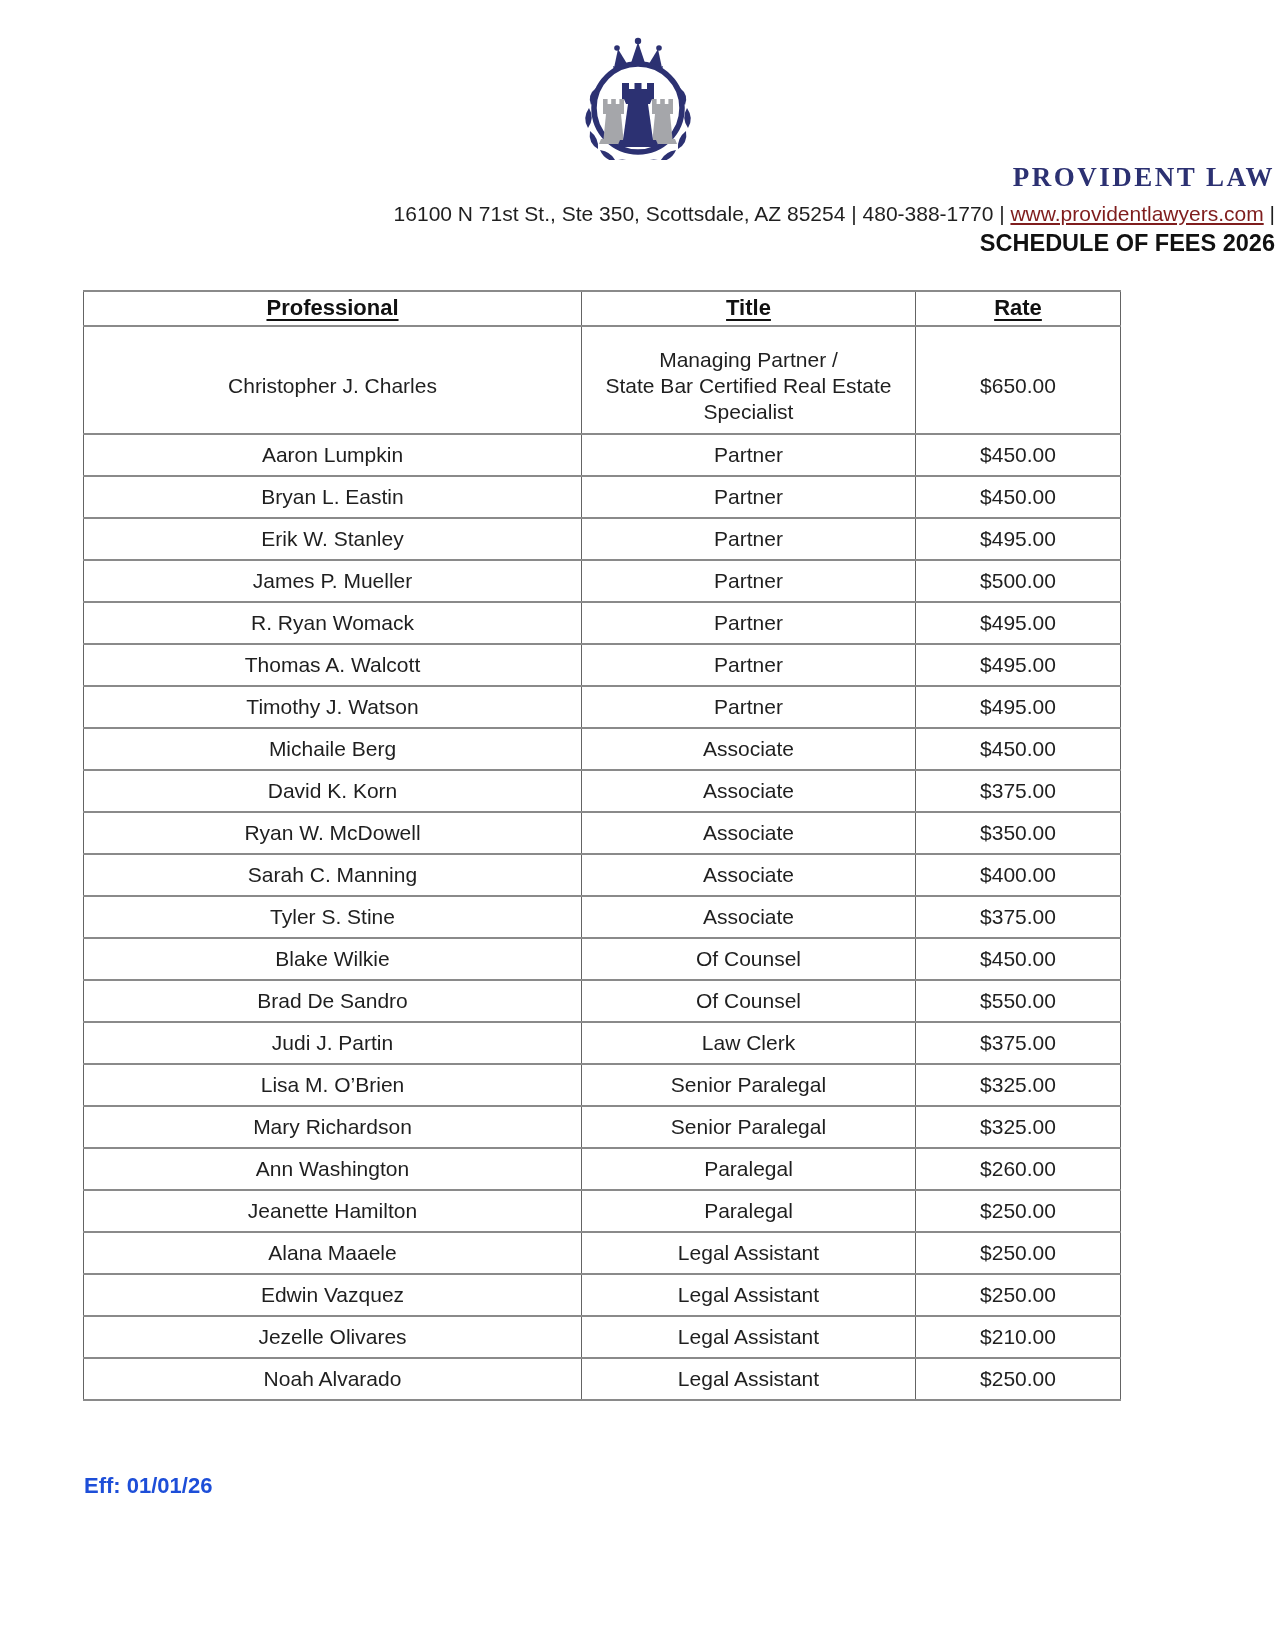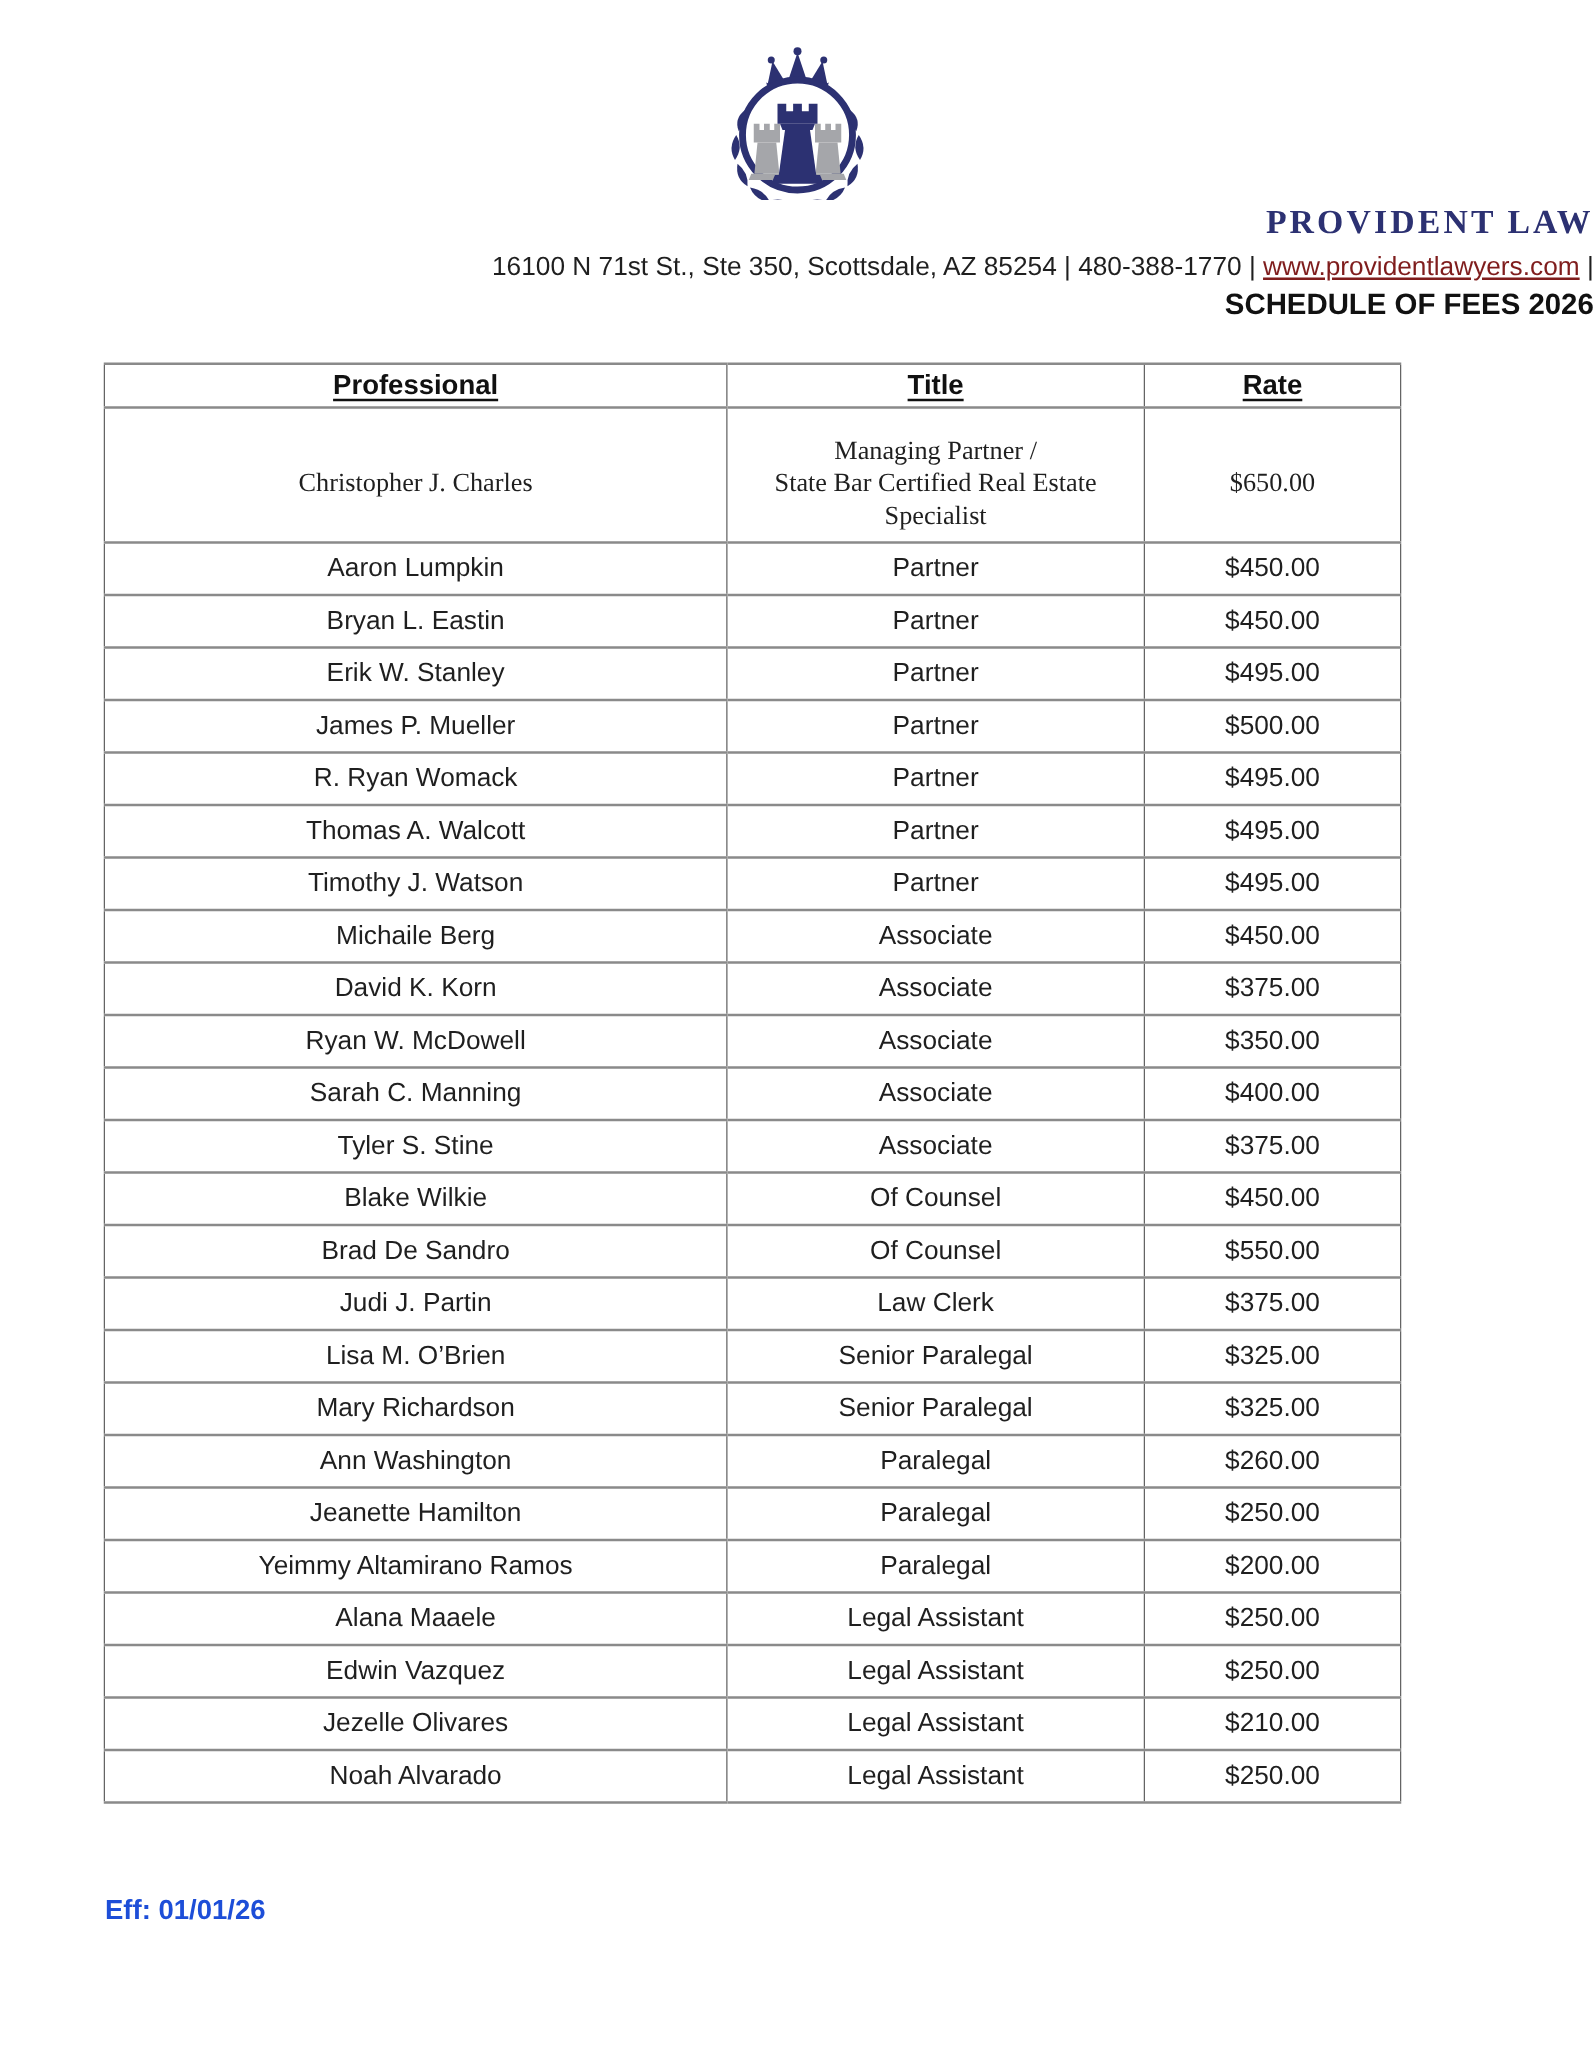--- a/index.html
+++ b/index.html
@@ -30,21 +30,21 @@
   .fee-table th, .fee-table td {
     border-top:2px solid #8a8a8a; border-bottom:2px solid #8a8a8a;
     border-left:1.5px solid #646464; border-right:1.5px solid #646464;
     text-align:center; vertical-align:middle;
     overflow:hidden;
   }
   .fee-table th { font-size:22px; font-weight:700; padding:3px 0 4px; color:#111; }
   .u { text-decoration:underline; text-underline-offset:4px; }
   .fee-table td { font-size:21px; height:38px; line-height:26px; padding:1px 4px; }
   .cell-title { white-space:pre-line; }
-  tbody tr:first-child td { padding-top:20px; padding-bottom:8px;font-family:Liberation Serif, serif; }
+  tbody tr:first-child td { padding-top:20px; padding-bottom:8px; }
 
   .footer {
     margin:72px 0 0 84px; font-weight:700; font-size:22px; color:#1d4ed8;
   }
 </style>
 </head>
 <body>
 
 <div class="page">
 
@@ -211,25 +211,20 @@
         <td class="cell-professional">Ann Washington</td>
         <td class="cell-title">Paralegal</td>
         <td class="cell-rate">$260.00</td>
       </tr>
         <tr>
         <td class="cell-professional">Jeanette Hamilton</td>
         <td class="cell-title">Paralegal</td>
         <td class="cell-rate">$250.00</td>
       </tr>
         <tr>
-        <td class="cell-professional">Yeimmy Altamirano Ramos</td>
-        <td class="cell-title">Paralegal</td>
-        <td class="cell-rate">$200.00</td>
-      </tr>
-        <tr>
         <td class="cell-professional">Alana Maaele</td>
         <td class="cell-title">Legal Assistant</td>
         <td class="cell-rate">$250.00</td>
       </tr>
         <tr>
         <td class="cell-professional">Edwin Vazquez</td>
         <td class="cell-title">Legal Assistant</td>
         <td class="cell-rate">$250.00</td>
       </tr>
         <tr>

